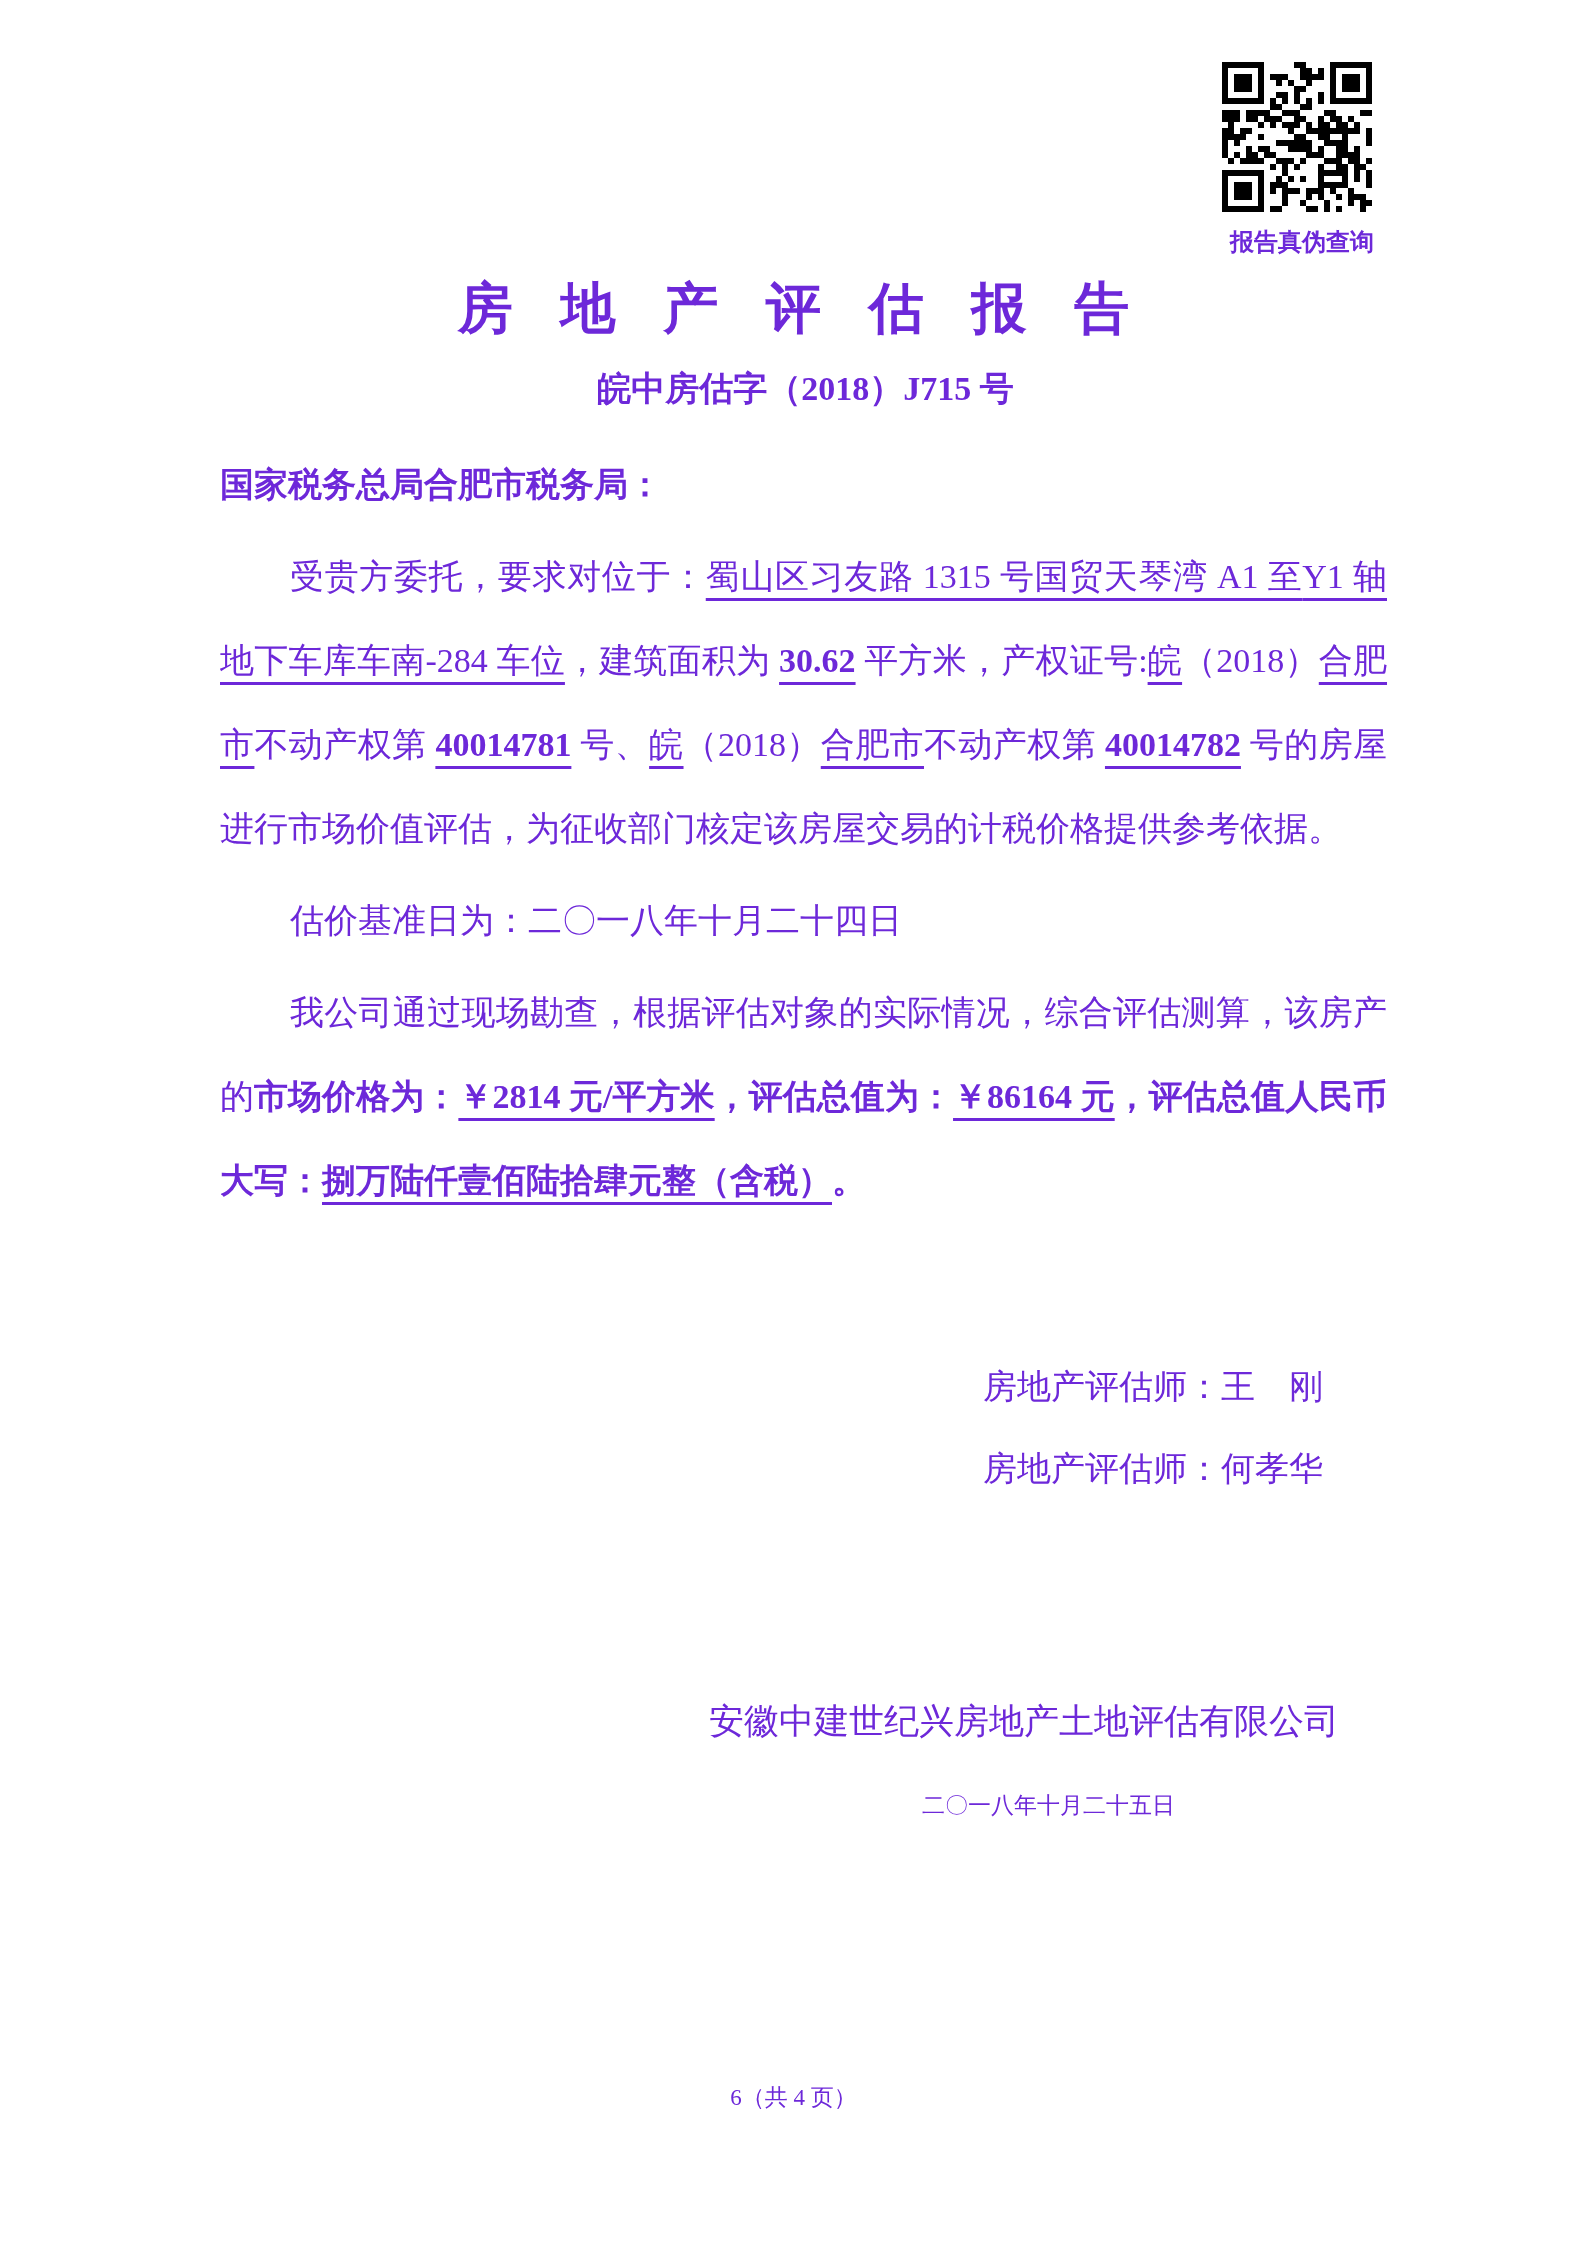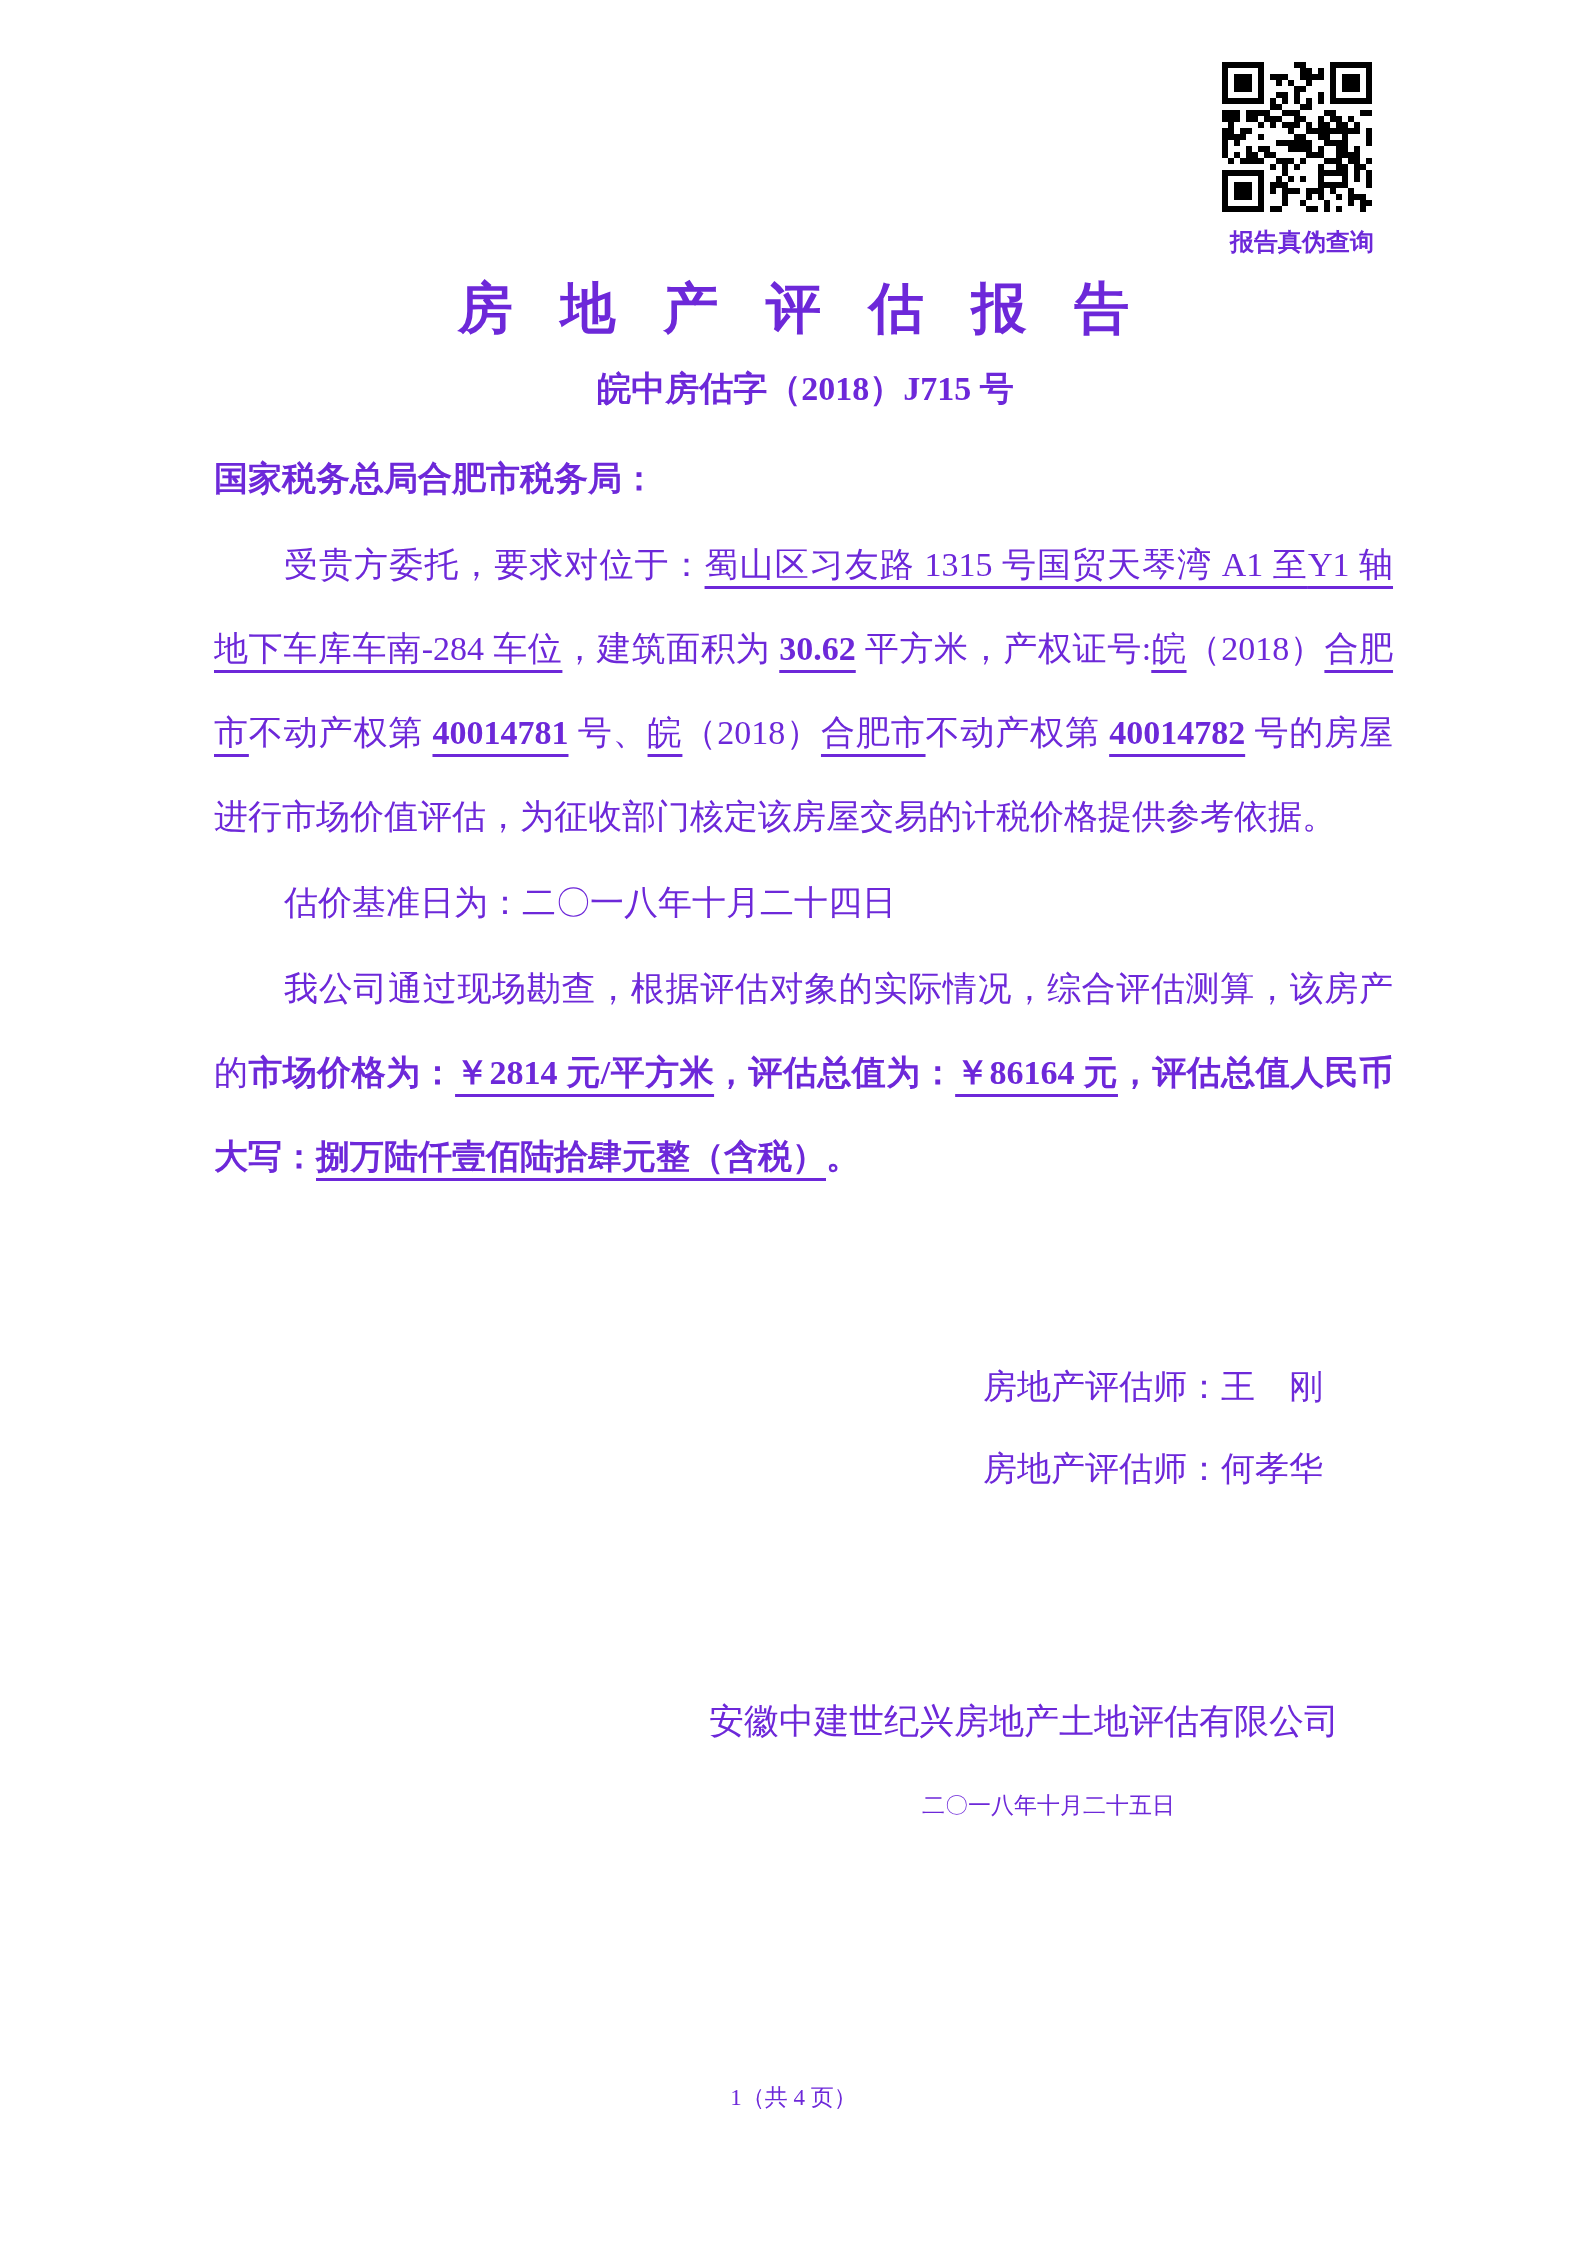--- a/index.html
+++ b/index.html
@@ -33,21 +33,21 @@
     text-align:center;
     font-size:34px;font-weight:bold;
     white-space:nowrap;
   }
   
   .content{
     position:absolute;left:212px;top:435px;width:1183px;
     font-size:34px;line-height:84px;
     text-align:justify;
   }
-  .content p{margin:2px;padding:0;}
+  .content p{margin:8px;padding:0;}
   .addressee{font-weight:bold;text-align:left;}
   .para{text-indent:70px;}
   .para.no-justify{text-align:left;}
   .u{
     text-decoration:underline;
     text-decoration-thickness:3px;
     text-underline-offset:10px;
   }
   .b{font-weight:bold;}
   
@@ -388,15 +388,15 @@
     <p class="para no-justify"><span>估价基准日为：二〇一八年十月二十四日</span></p>
     <p class="para"><span>我公司通过现场勘查，根据评估对象的实际情况，综合评估测算，该房产的</span><span class="b">市场价格为：</span><span class="b u">￥2814 元/平方米</span><span class="b">，评估总值为：</span><span class="b u">￥86164 元</span><span class="b">，评估总值人民币大写：</span><span class="b u">捌万陆仟壹佰陆拾肆元整（含税）</span><span class="b">。</span></p>
   </div>
 
   <div class="sig-1">房地产评估师：王　刚</div>
   <div class="sig-2">房地产评估师：何孝华</div>
 
   <div class="company">安徽中建世纪兴房地产土地评估有限公司</div>
   <div class="report-date">二〇一八年十月二十五日</div>
 
-  <div class="footer">1（共 4 页）</div>
+  <div class="footer">6（共 4 页）</div>
 
 </div>
 
 </body></html>

